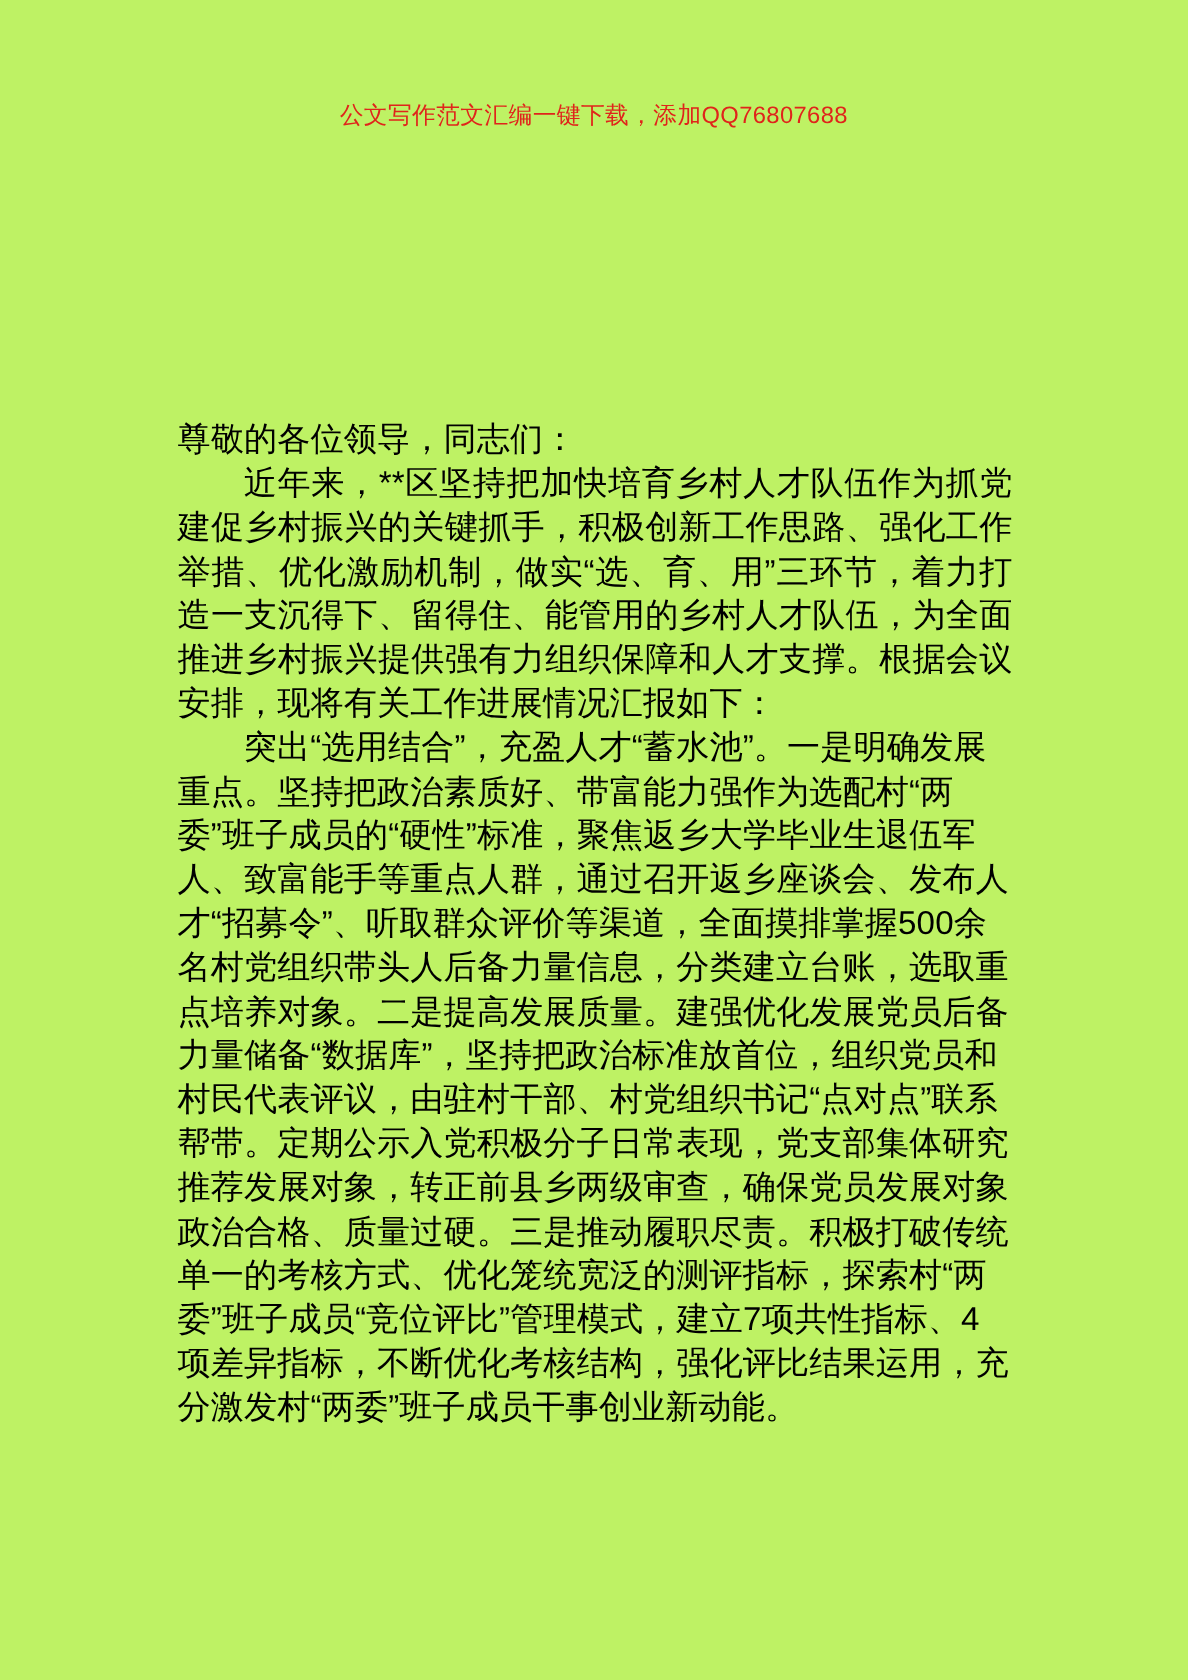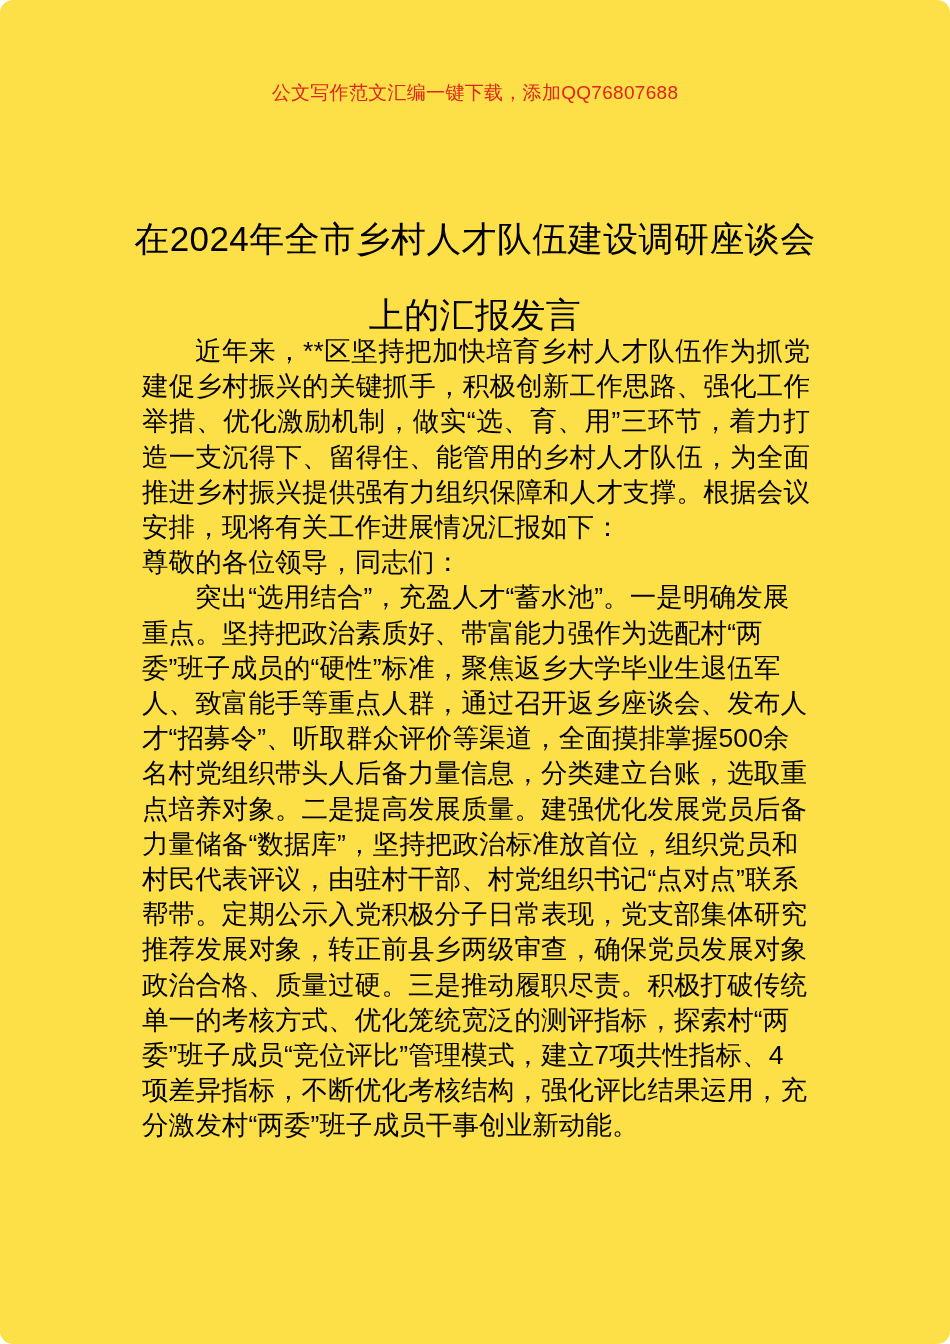--- a/index.html
+++ b/index.html
@@ -14,22 +14,21 @@
     color: #000000;
     position: relative;
     overflow: hidden;
   }
 
   .page {
     width: 950px;
     height: 1344px;
     box-sizing: border-box;
     position: relative;
-    background: #fde047;
-    border-radius: 13px;
+    background: #bef264;
   }
 
   
   .watermark {
     position: absolute;
     top: 80px;
     left: 0;
     width: 950px;
     text-align: center;
     font-size: 19px;
@@ -76,21 +75,20 @@
     text-align: left;
   }
 </style>
 </head>
 <body>
 
 <div class="page">
 
   <div class="watermark" style="color: rgb(224, 36, 27);">公文写作范文汇编一键下载，添加QQ76807688</div>
 
-  <h1 class="doc-title">在2024年全市乡村人才队伍建设调研座谈会上的汇报发言</h1>
 
   <div class="body-block">
+    <p class="para">尊敬的各位领导，同志们：</p>
     <p class="para indent">近年来，**区坚持把加快培育乡村人才队伍作为抓党建促乡村振兴的关键抓手，积极创新工作思路、强化工作举措、优化激励机制，做实“选、育、用”三环节，着力打造一支沉得下、留得住、能管用的乡村人才队伍，为全面推进乡村振兴提供强有力组织保障和人才支撑。根据会议安排，现将有关工作进展情况汇报如下：</p>
-    <p class="para">尊敬的各位领导，同志们：</p>
     <p class="para indent">突出“选用结合”，充盈人才“蓄水池”。一是明确发展重点。坚持把政治素质好、带富能力强作为选配村“两委”班子成员的“硬性”标准，聚焦返乡大学毕业生退伍军人、致富能手等重点人群，通过召开返乡座谈会、发布人才“招募令”、听取群众评价等渠道，全面摸排掌握500余名村党组织带头人后备力量信息，分类建立台账，选取重点培养对象。二是提高发展质量。建强优化发展党员后备力量储备“数据库”，坚持把政治标准放首位，组织党员和村民代表评议，由驻村干部、村党组织书记“点对点”联系帮带。定期公示入党积极分子日常表现，党支部集体研究推荐发展对象，转正前县乡两级审查，确保党员发展对象政治合格、质量过硬。三是推动履职尽责。积极打破传统单一的考核方式、优化笼统宽泛的测评指标，探索村“两委”班子成员“竞位评比”管理模式，建立7项共性指标、4项差异指标，不断优化考核结构，强化评比结果运用，充分激发村“两委”班子成员干事创业新动能。</p>
   </div>
 
 </div>
 
 </body></html>

